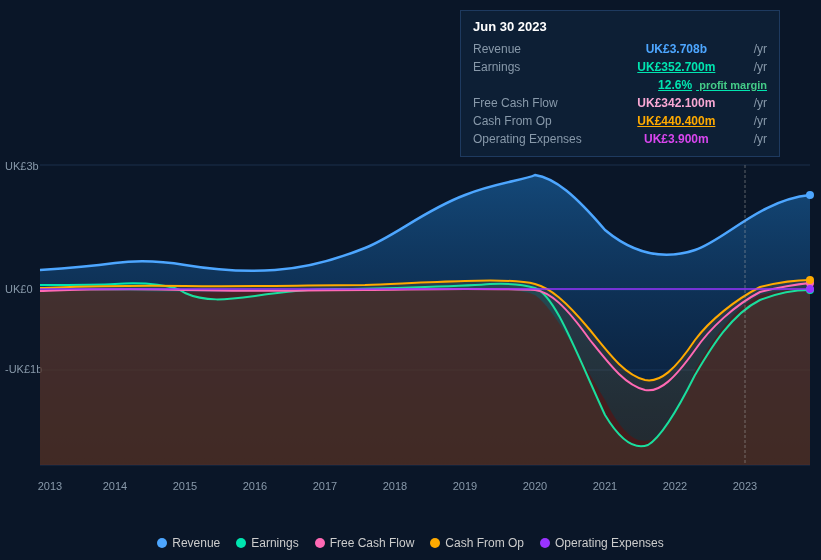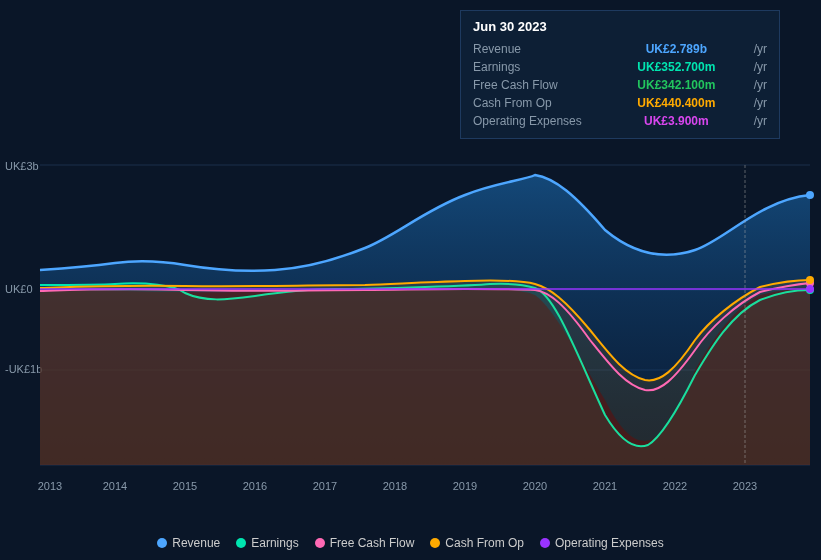--- a/index.html
+++ b/index.html
@@ -55,23 +55,23 @@
       margin-left: 8px;
     }
 
     .tooltip-unit {
       color: #8899aa;
       margin-left: 2px;
       text-align: right;
     }
 
     .color-blue { color: #4da6ff; }
-    .color-green { color: #00e5b0; }
-    .color-teal { color: #22c55e; }
-    .color-orange { color: #ffaa00; }
+    .color-green { color: #00e5b0; text-decoration: underline; }
+    .color-teal { color: #f9a8d4; }
+    .color-orange { color: #ffaa00; text-decoration: underline; }
     .color-purple { color: #d946ef; }
 
     .profit-note {
       color: #44cc88;
       font-size: 11px;
       margin-left: 4px;
     }
 
     
     #legend {
@@ -110,27 +110,31 @@
   </style>
 </head>
 <body>
 
 <div id="chart-container">
 
   <div id="tooltip">
     <div class="tooltip-title">Jun 30 2023</div>
     <div class="tooltip-row">
       <span class="tooltip-label">Revenue</span>
-      <span class="tooltip-value color-blue">UK£2.789b</span>
+      <span class="tooltip-value color-blue">UK£3.708b</span>
       <span class="tooltip-unit">/yr</span>
     </div>
     <div class="tooltip-row">
       <span class="tooltip-label">Earnings</span>
       <span class="tooltip-value color-green">UK£352.700m</span>
       <span class="tooltip-unit">/yr</span>
+    </div>
+    <div class="tooltip-row">
+      <span class="tooltip-label"></span>
+      <span class="tooltip-value color-green">12.6%<span class="profit-note"> profit margin</span></span>
     </div>
     <div class="tooltip-row">
       <span class="tooltip-label">Free Cash Flow</span>
       <span class="tooltip-value color-teal">UK£342.100m</span>
       <span class="tooltip-unit">/yr</span>
     </div>
     <div class="tooltip-row">
       <span class="tooltip-label">Cash From Op</span>
       <span class="tooltip-value color-orange">UK£440.400m</span>
       <span class="tooltip-unit">/yr</span>

